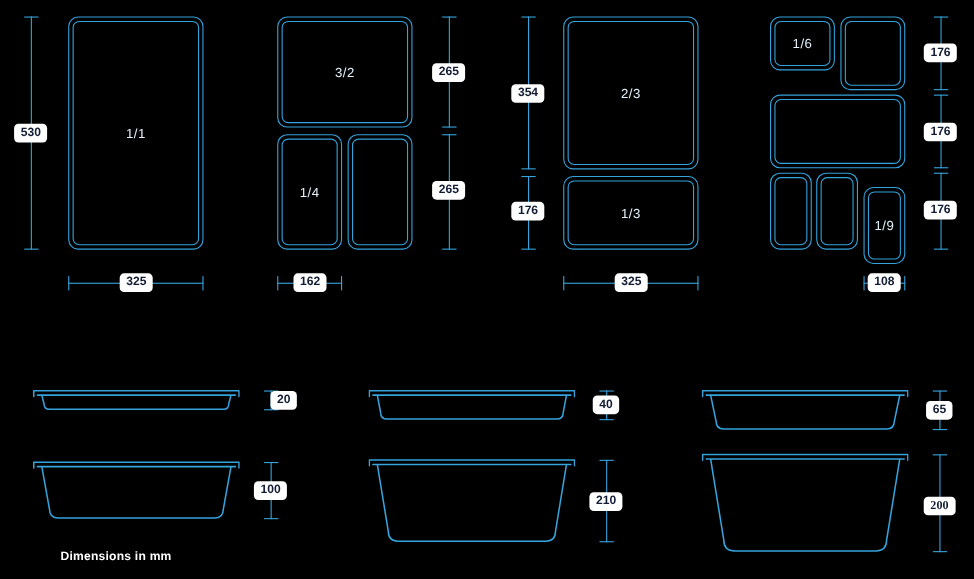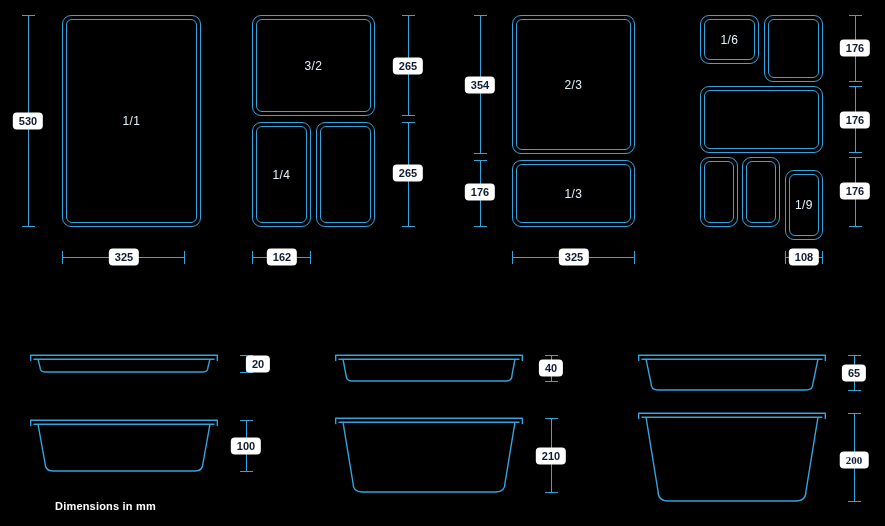--- a/index.html
+++ b/index.html
@@ -19,21 +19,21 @@
   .sideview{position:absolute;}
   .sv-path{stroke:var(--line-blue,#35a3dc);stroke-width:1.4;fill:none;stroke-linecap:round;}
   .footer-note{position:absolute;color:#ffffff;font-size:11px;font-weight:bold;letter-spacing:.2px;}
 </style>
 </head>
 <body>
 
 <div class="canvas">
 
   <div>
-    <div class="pan" style="left:62px;top:15px;width:139px;height:212px;">
+    <div class="pan" style="left:62px;top:15px;width:123px;height:212px;">
       <span class="pan-label">1/1</span>
     </div>
     <div class="dimv" style="left:28px;top:15px;height:212px;"></div>
     <div class="dim-label" style="left:28px;top:121px;">530</div>
     <div class="dimh" style="left:62px;top:257px;width:123px;"></div>
     <div class="dim-label" style="left:124px;top:257px;">325</div>
   </div>
 
   <div>
     <div class="pan" style="left:252px;top:15px;width:123px;height:101px;">

